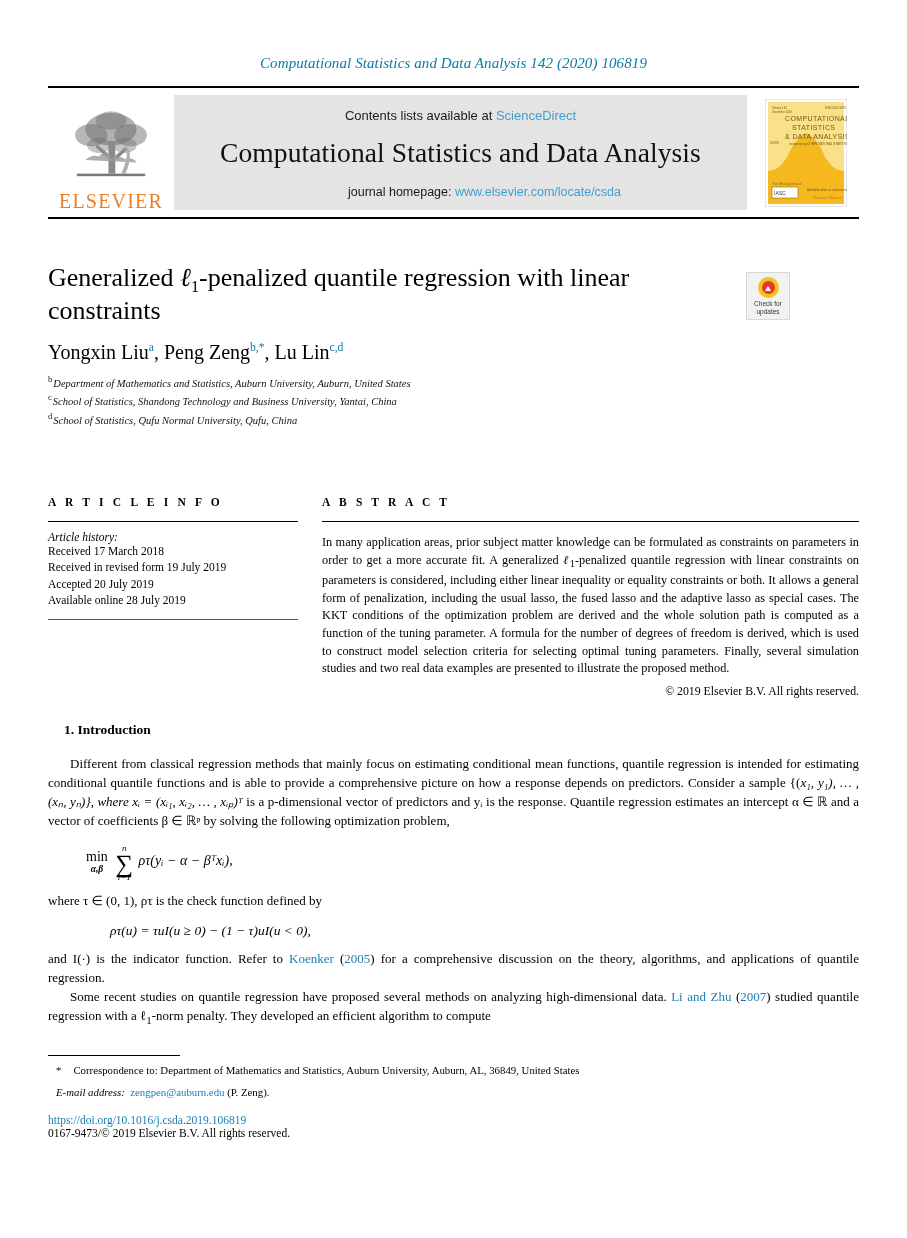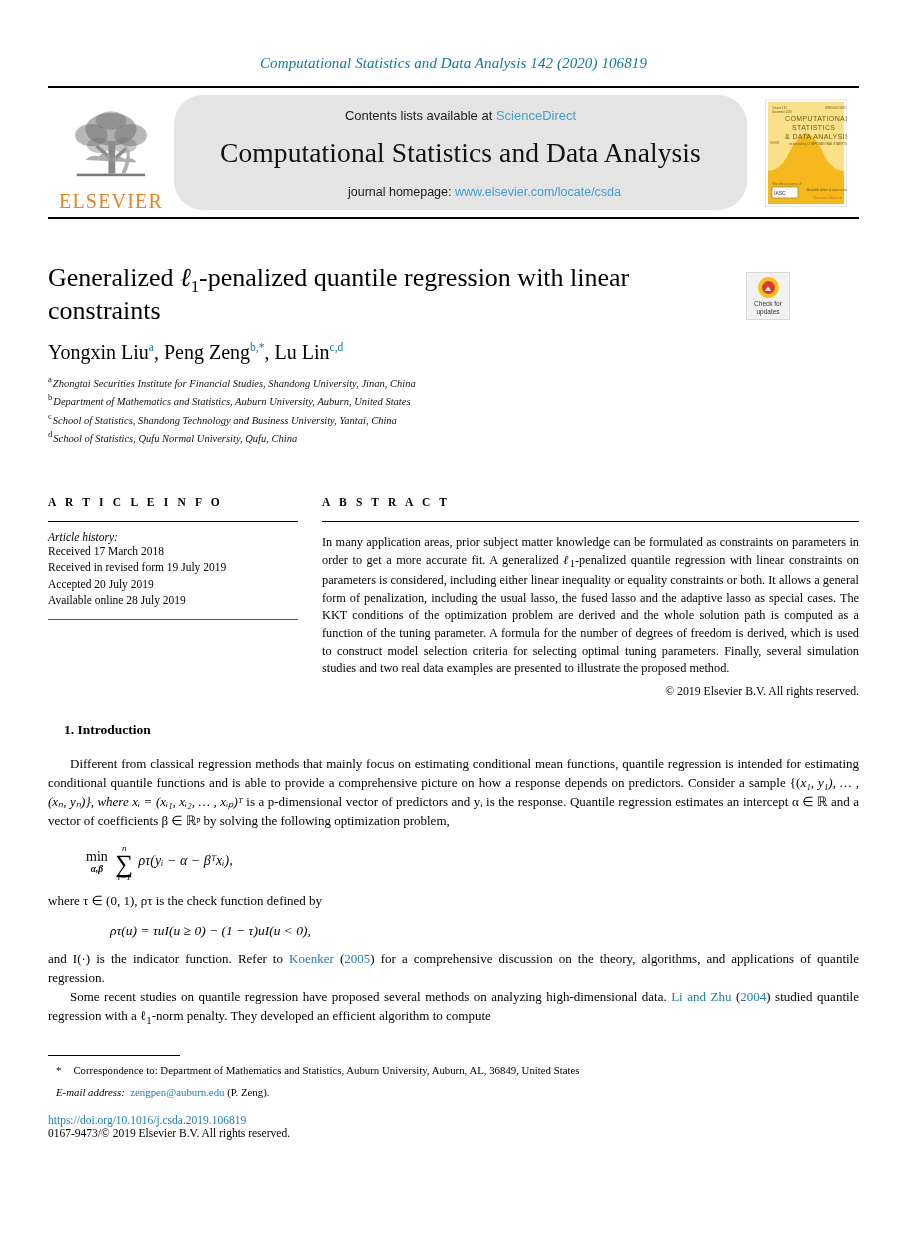--- a/index.html
+++ b/index.html
@@ -77,21 +77,20 @@
   }
   .journal-band {
     flex: 1 1 auto;
     background: #e4e4e4;
     margin: 7px 6px 7px 0;
     display: flex;
     flex-direction: column;
     align-items: center;
     justify-content: center;
     position: relative;
-    border-radius: 29px;
   }
   .contents-line {
     font-family: "Liberation Sans", sans-serif;
     font-size: 13px;
     color: #1a1a1a;
     margin-top: 2px;
   }
   .contents-line .sd-link { color: #3f9fd0; }
   .journal-title {
     font-family: "Liberation Serif", serif;
@@ -451,21 +450,20 @@
 
     </div>
   </div>
 
   <div class="title-block">
     <h1 class="paper-title"><span>Generalized </span><span class="ell">ℓ</span><sub>1</sub><span>-penalized quantile regression with linear constraints</span></h1>
 
     <div class="authors"><span>Yongxin Liu</span><sup>a</sup><span>, </span><span>Peng Zeng</span><sup>b,*</sup><span>, </span><span>Lu Lin</span><sup>c,d</sup></div>
 
     <div class="affils">
-      <div class="aff-row"><sup>a</sup><span>Zhongtai Securities Institute for Financial Studies, Shandong University, Jinan, China</span></div>
       <div class="aff-row"><sup>b</sup><span>Department of Mathematics and Statistics, Auburn University, Auburn, United States</span></div>
       <div class="aff-row"><sup>c</sup><span>School of Statistics, Shandong Technology and Business University, Yantai, China</span></div>
       <div class="aff-row"><sup>d</sup><span>School of Statistics, Qufu Normal University, Qufu, China</span></div>
     </div>
   </div>
 
   <div class="crossmark">
     <div class="cm-circle"></div>
     <div class="cm-text">
       <span>Check for</span><br>
@@ -508,21 +506,21 @@
       </span>
       <span class="mathvar">ρτ(yᵢ − α − βᵀxᵢ),</span>
     </div>
 
     <p class="para no-indent">where τ ∈ (0, 1), ρτ is the check function defined by</p>
 
     <div class="eqn eqn-indent2 mathvar">ρτ(u) = τuI(u ≥ 0) − (1 − τ)uI(u &lt; 0),</div>
 
     <p class="para no-indent"><span>and I(·) is the indicator function. Refer to </span><span class="cite">Koenker</span><span> (</span><span class="cite">2005</span><span>) for a comprehensive discussion on the theory, algorithms, and applications of quantile regression.</span></p>
 
-    <p class="para"><span>Some recent studies on quantile regression have proposed several methods on analyzing high-dimensional data. </span><span class="cite">Li and Zhu</span><span> (</span><span class="cite">2004</span><span>) studied quantile regression with a </span><span class="ell">ℓ</span><sub>1</sub><span>-norm penalty. They developed an efficient algorithm to compute</span></p>
+    <p class="para"><span>Some recent studies on quantile regression have proposed several methods on analyzing high-dimensional data. </span><span class="cite">Li and Zhu</span><span> (</span><span class="cite">2007</span><span>) studied quantile regression with a </span><span class="ell">ℓ</span><sub>1</sub><span>-norm penalty. They developed an efficient algorithm to compute</span></p>
   </div>
 
   <div class="footnote">
     <div class="fn-rule"></div>
     <div class="fn-line"><span class="star">*</span><span>Correspondence to: Department of Mathematics and Statistics, Auburn University, Auburn, AL, 36849, United States</span></div>
     <div class="fn-line"><span class="fn-email-label">E-mail address:</span>&nbsp;&nbsp;<span class="fn-link">zengpen@auburn.edu</span><span> (P. Zeng).</span></div>
   </div>
 
   <div class="footer">
     <div class="doi-line">https://doi.org/10.1016/j.csda.2019.106819</div>

